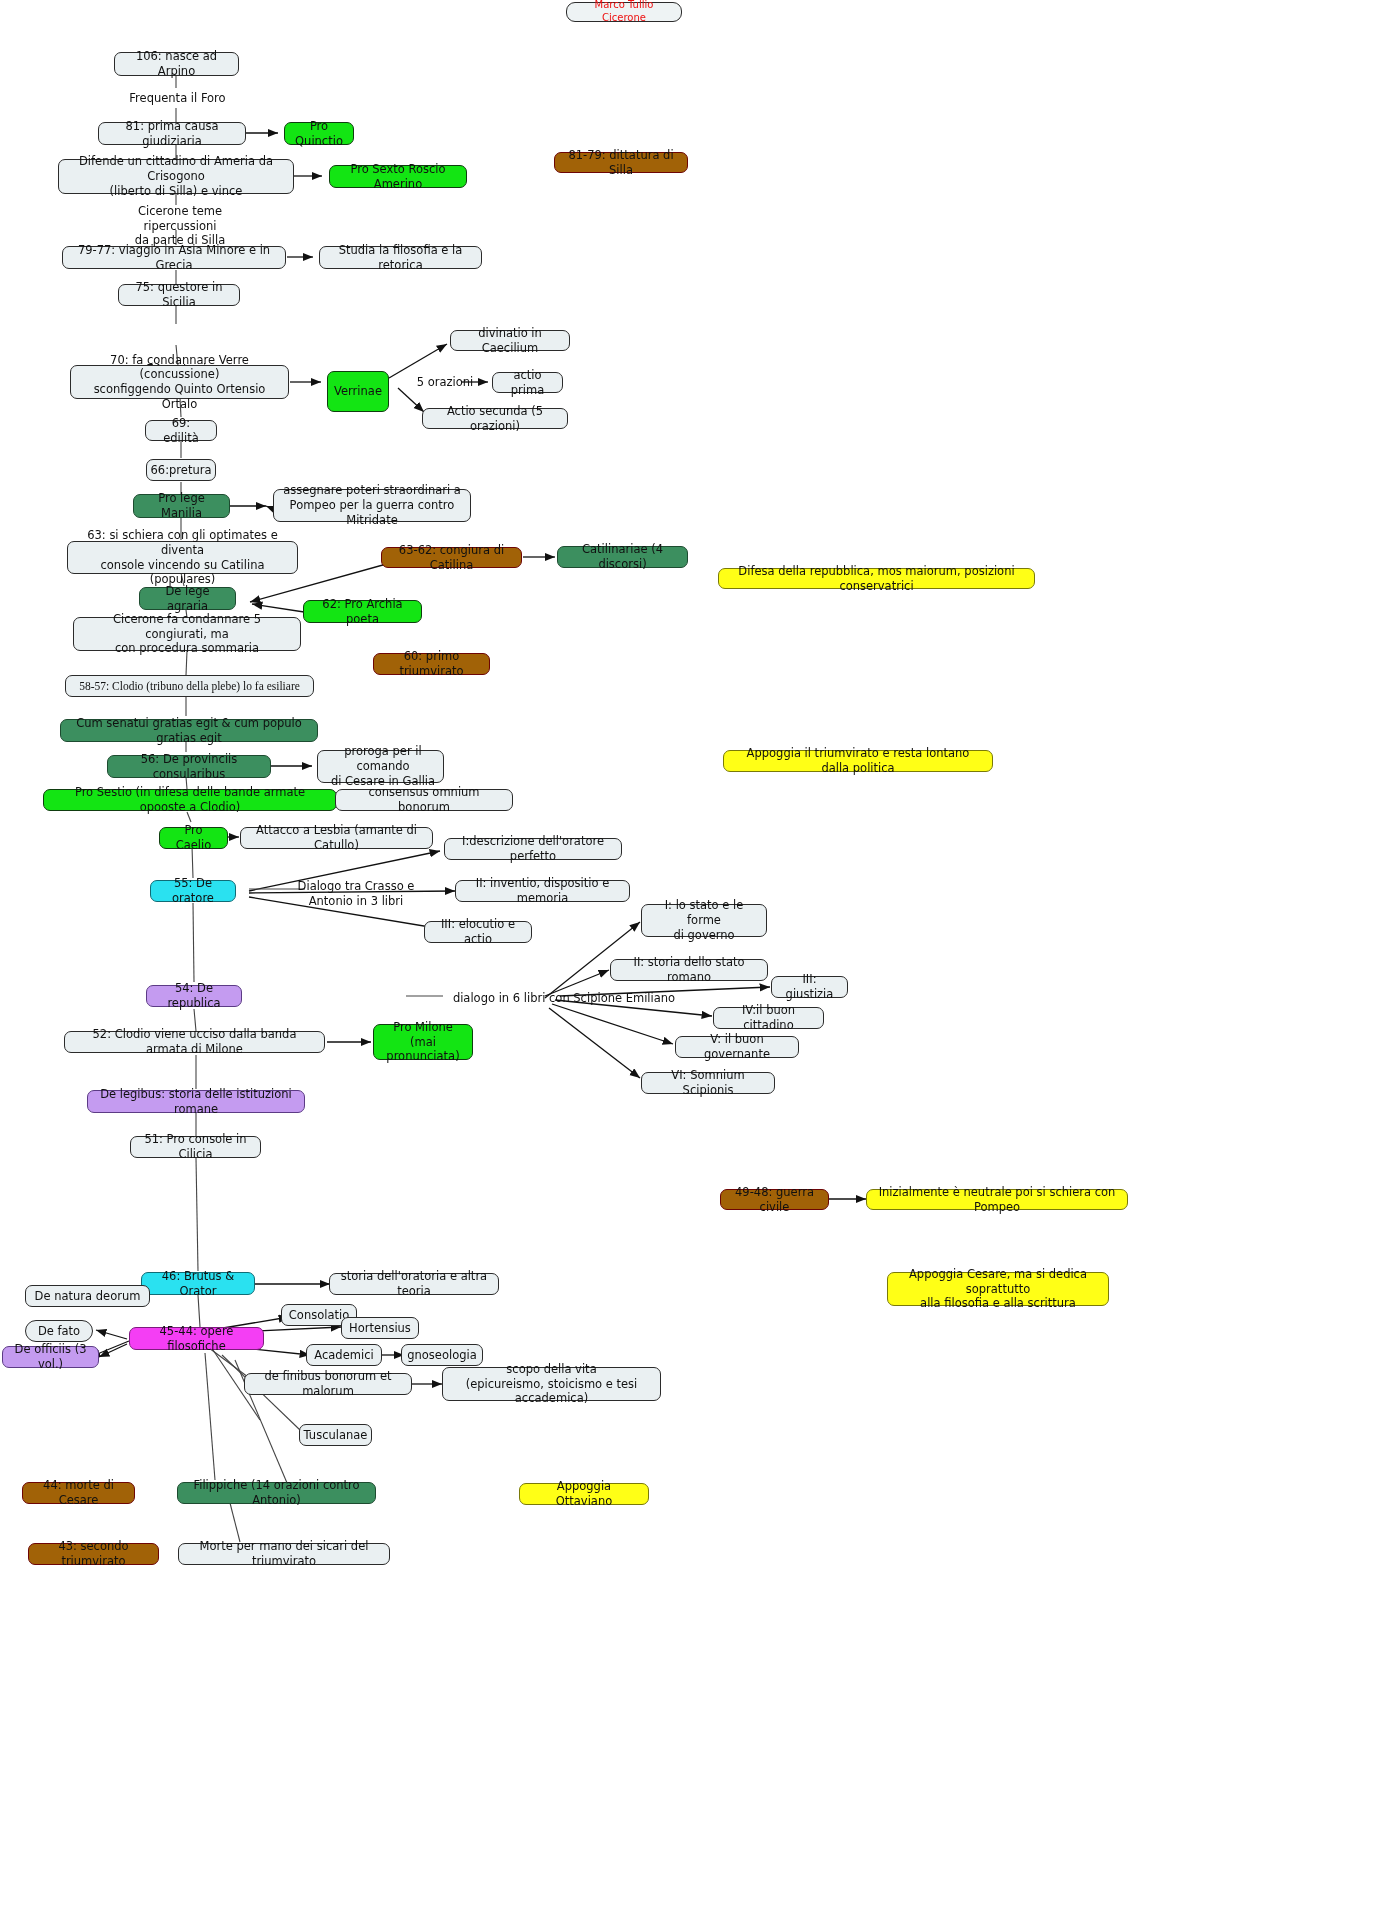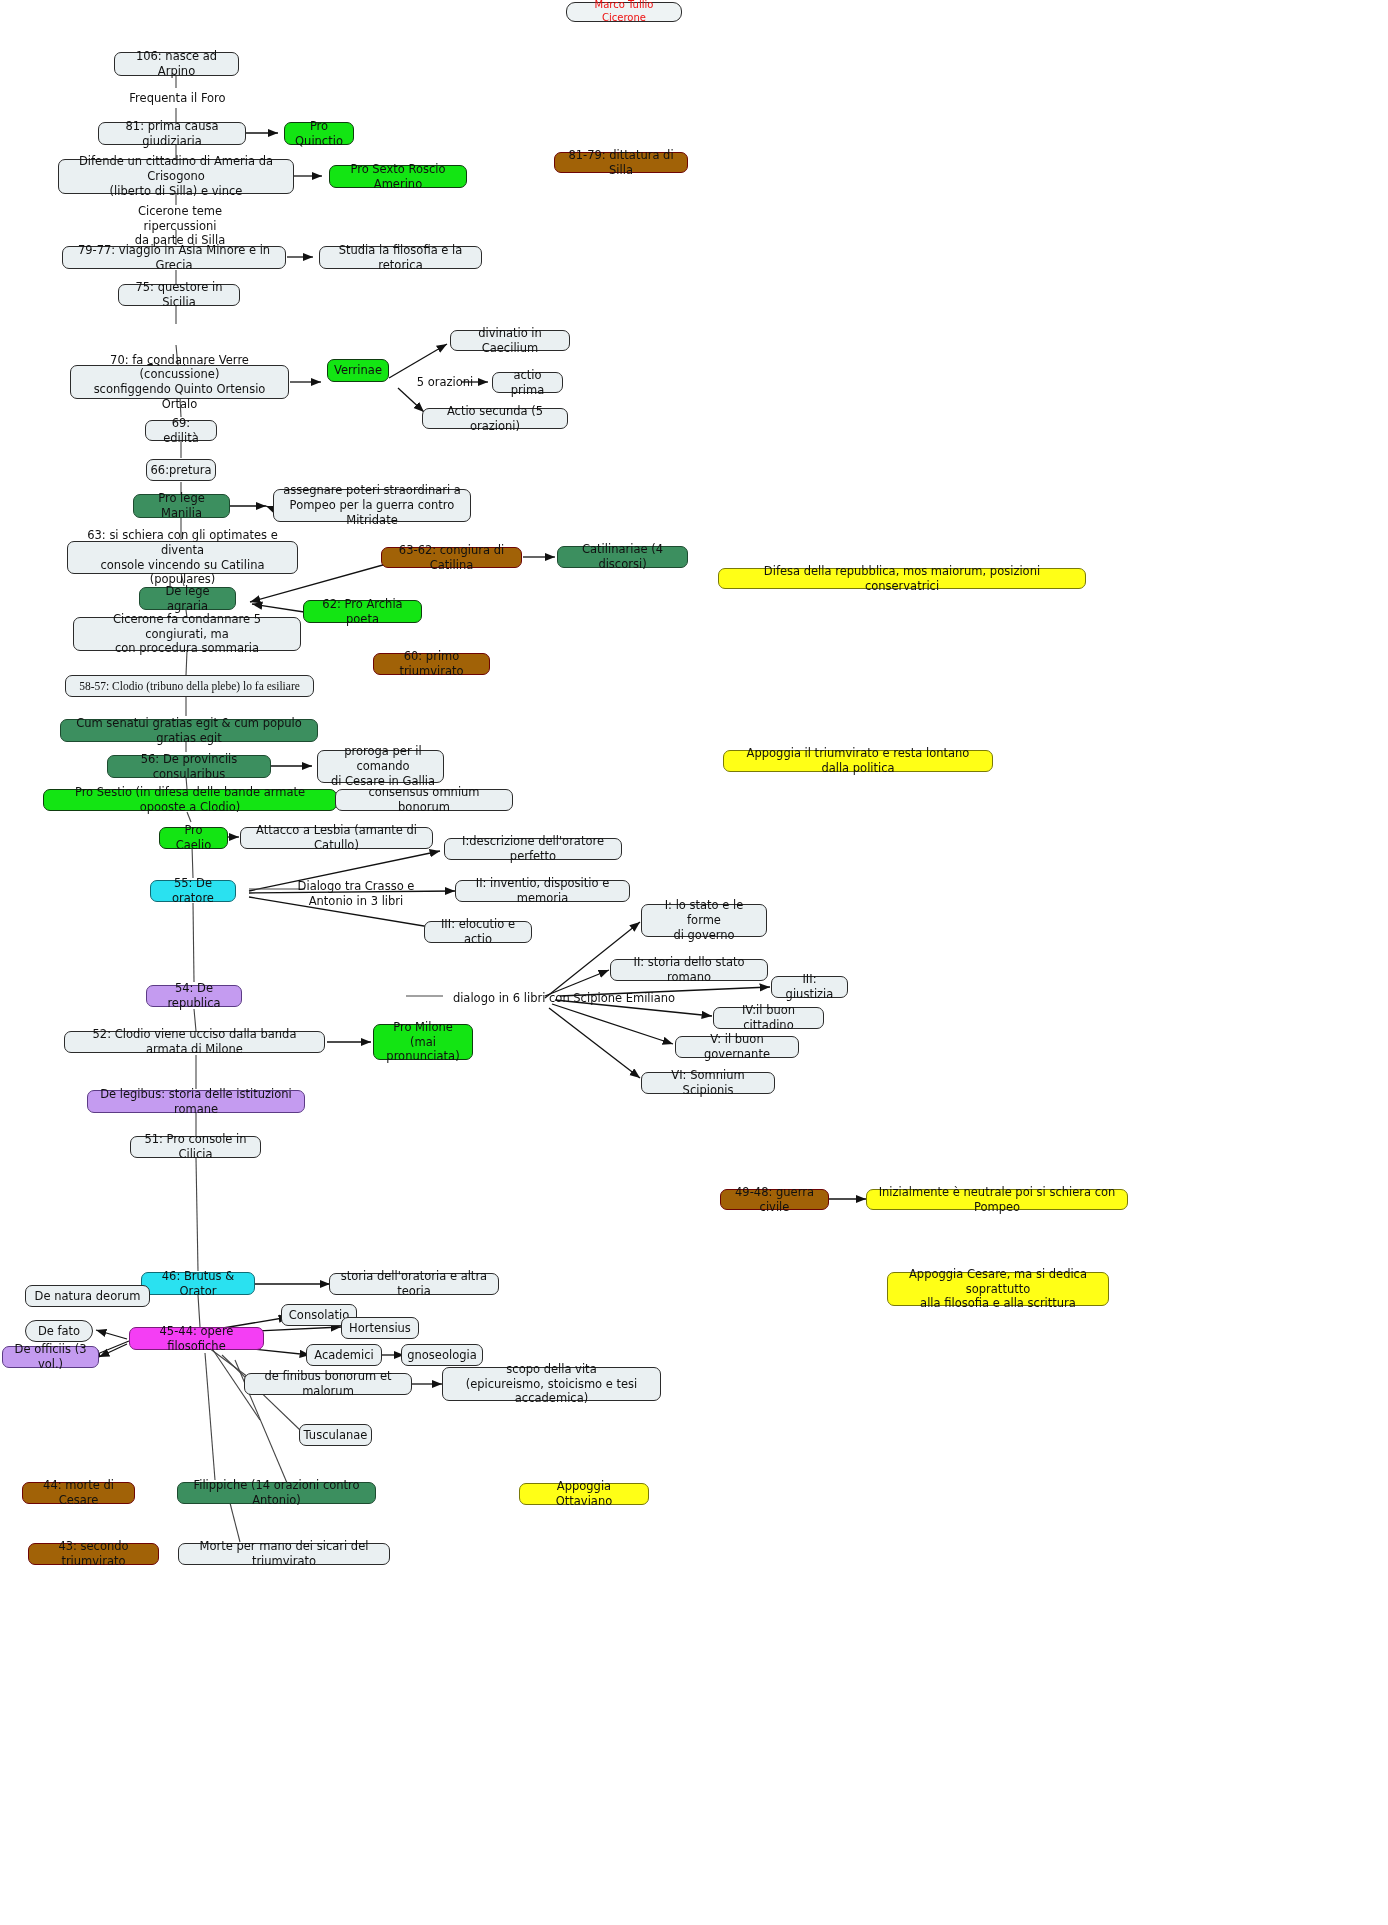--- a/index.html
+++ b/index.html
@@ -145,38 +145,38 @@
 da parte di Silla</div>
 
   <div class="node n-plain" style="left:62px;top:246px;width:224px;height:23px;">79-77: viaggio in Asia Minore e in Grecia</div>
   <div class="node n-plain" style="left:319px;top:246px;width:163px;height:23px;">Studia la filosofia e la retorica</div>
 
   <div class="node n-plain" style="left:118px;top:284px;width:122px;height:22px;">75: questore in Sicilia</div>
   <div class="node n-plain" style="left:123px;top:324px;width:114px;height:24px;margin-top:41px;">74: entra in senato</div>
 
   <div class="node n-plain" style="left:70px;top:365px;width:219px;height:34px;">70: fa condannare Verre (concussione)
 sconfiggendo Quinto Ortensio Ortalo</div>
-  <div class="node n-greenbright" style="left:327px;top:359px;width:62px;height:23px;">Verrinae</div>
+  <div class="node n-greenbright" style="left:327px;top:371px;width:62px;height:41px;">Verrinae</div>
   <div class="edgelabel" style="left:406px;top:375px;width:78px;">5 orazioni</div>
   <div class="node n-plain" style="left:450px;top:330px;width:120px;height:21px;">divinatio in Caecilium</div>
   <div class="node n-plain" style="left:492px;top:372px;width:71px;height:21px;">actio prima</div>
   <div class="node n-plain" style="left:422px;top:408px;width:146px;height:21px;">Actio secunda (5 orazioni)</div>
 
   <div class="node n-plain" style="left:145px;top:420px;width:72px;height:21px;">69: edilità</div>
   <div class="node n-plain" style="left:146px;top:459px;width:70px;height:22px;">66:pretura</div>
 
   <div class="node n-greendark" style="left:133px;top:494px;width:97px;height:24px;">Pro lege Manilia</div>
   <div class="node n-plain" style="left:273px;top:489px;width:198px;height:33px;">assegnare poteri straordinari a
 Pompeo per la guerra contro Mitridate</div>
 
   <div class="node n-plain" style="left:67px;top:541px;width:231px;height:33px;">63: si schiera con gli optimates e diventa
 console vincendo su Catilina (populares)</div>
   <div class="node n-red" style="left:381px;top:547px;width:141px;height:21px;">63-62: congiura di Catilina</div>
   <div class="node n-greendark" style="left:557px;top:546px;width:131px;height:22px;">Catilinariae (4 discorsi)</div>
-  <div class="node n-yellow" style="left:718px;top:568px;width:368px;height:21px;text-align:center;">Difesa della repubblica, mos maiorum, posizioni conservatrici</div>
+  <div class="node n-yellow" style="left:718px;top:568px;width:317px;height:21px;text-align:center;">Difesa della repubblica, mos maiorum, posizioni conservatrici</div>
 
   <div class="node n-greendark" style="left:139px;top:587px;width:97px;height:23px;">De lege agraria</div>
   <div class="node n-greenbright" style="left:303px;top:600px;width:119px;height:23px;">62: Pro Archia poeta</div>
 
   <div class="node n-plain" style="left:73px;top:617px;width:228px;height:34px;">Cicerone fa condannare 5 congiurati, ma
 con procedura sommaria</div>
   <div class="node n-red" style="left:373px;top:653px;width:117px;height:22px;">60: primo triumvirato</div>
 
   <div class="node n-plain" style="left:65px;top:675px;width:249px;height:22px;font-family:Liberation Serif, serif;">58-57: Clodio (tribuno della plebe) lo fa esiliare</div>
   <div class="node n-greendark" style="left:60px;top:719px;width:258px;height:23px;">Cum senatui gratias egit &amp; cum populo gratias egit</div>

